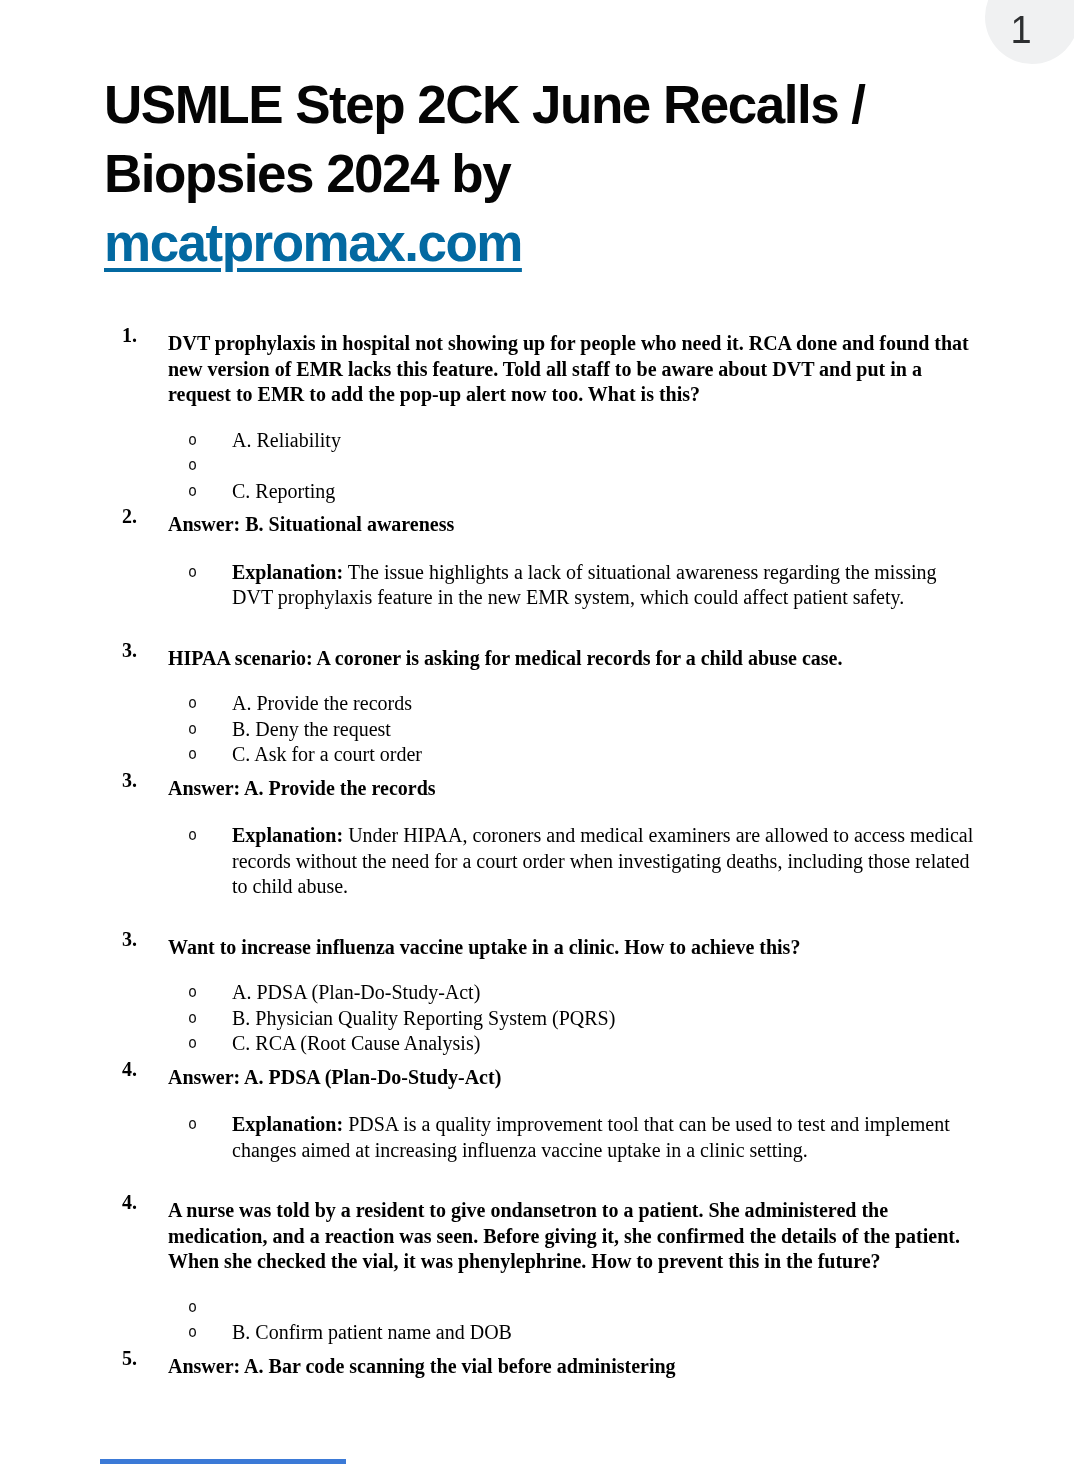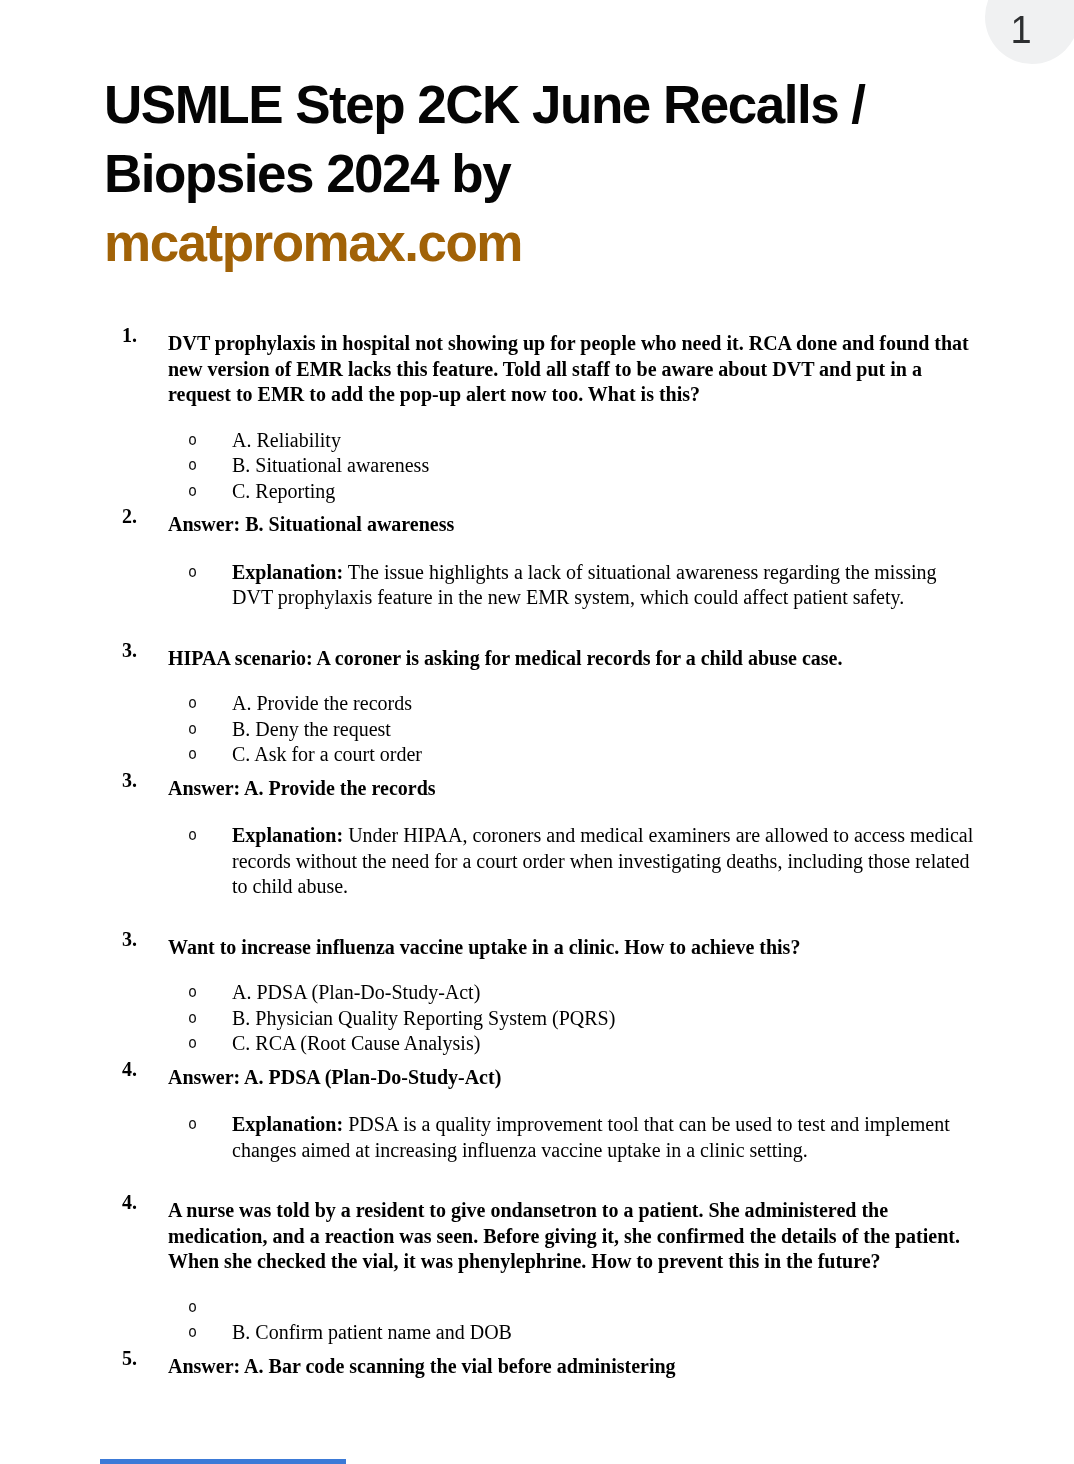--- a/index.html
+++ b/index.html
@@ -32,21 +32,22 @@
   .title-wrap {
     padding: 70px 36px 0 104px;
     font-family: "Liberation Sans", sans-serif;
     font-weight: bold;
     font-size: 53px;
     line-height: 69px;
     letter-spacing: -1.5px;
     color: #050505;
   }
   .title-link-line a, .title-link {
-    color: #a16207;
+    color: #0369a1;
+    text-decoration: underline;
     text-decoration-thickness: 4px;
     text-underline-offset: 7px;
   }
   
   .content {
     margin-top: 46px;
     padding-left: 122px;
     padding-right: 96px;
     font-size: 20px;
     line-height: 25.5px;
@@ -106,21 +107,20 @@
       <span class="num">1.</span>
       <span class="li-text bold">DVT prophylaxis in hospital not showing up for people who need it. RCA done and found that new version of EMR lacks this feature. Told all staff to be aware about DVT and put in a request to EMR to add the pop-up alert now too. What is this?</span>
     </div>
     <div class="options">
       <div class="opt-row">
         <span class="bullet">o</span>
         <span class="opt-text">A. Reliability</span>
       </div>
       <div class="opt-row">
         <span class="bullet">o</span>
-        <span class="opt-text">B. Situational awareness</span>
       </div>
       <div class="opt-row">
         <span class="bullet">o</span>
         <span class="opt-text">C. Reporting</span>
       </div>
     </div>
   </div>
 
   <div class="a-block">
     <div class="li-row">

